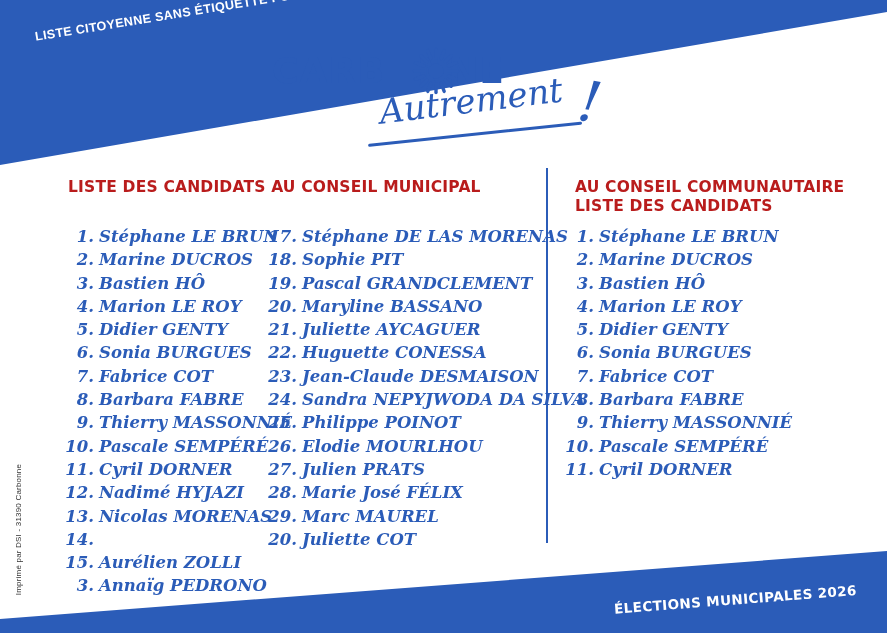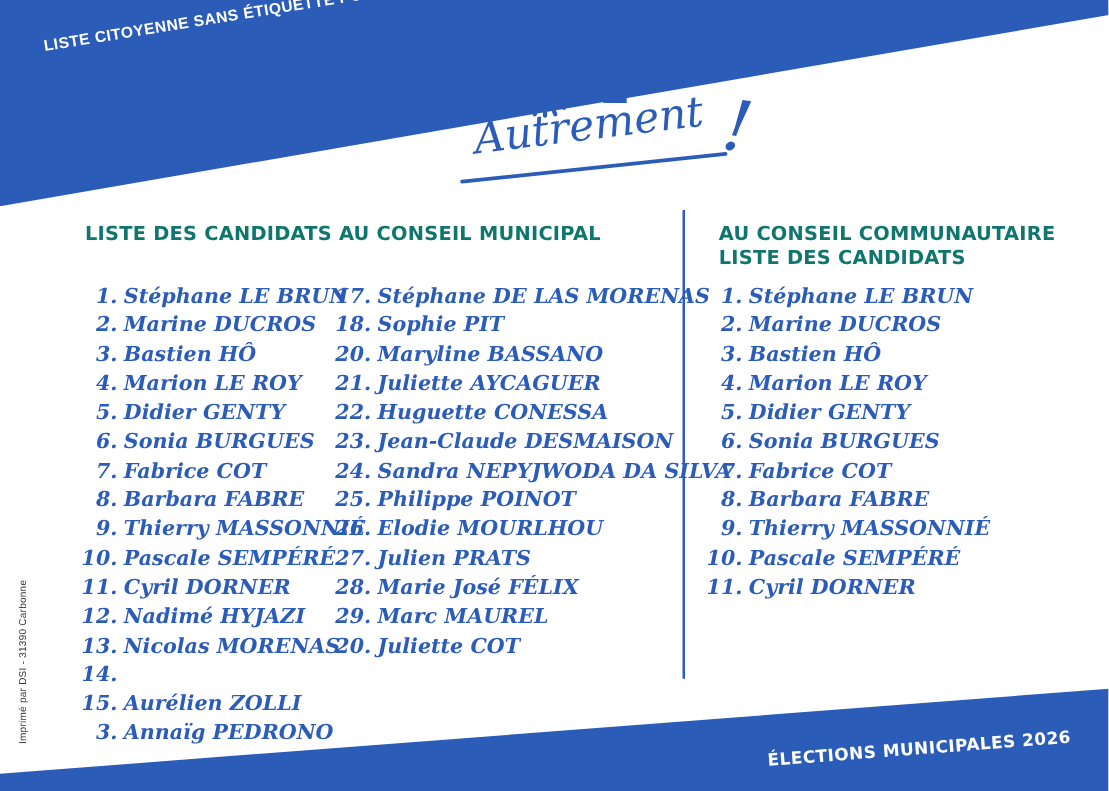--- a/index.html
+++ b/index.html
@@ -115,21 +115,21 @@
     height: 3px;
     background: #2b5cb8;
     transform: rotate(-6deg);
     transform-origin: left top;
     border-radius: 2px;
   }
 
   
   .heading {
     position: absolute;
-    color: #0f766e;
+    color: #b91c1c;
     font-family: "DejaVu Sans", sans-serif;
     font-weight: bold;
     font-size: 15.5px;
     letter-spacing: 0.2px;
     line-height: 19px;
   }
   #heading-municipal { left: 68px; top: 178px; }
   #heading-communautaire { left: 575px; top: 178px; width: 290px; }
 
   
@@ -314,20 +314,24 @@
   <div class="list" id="list-col2">
     <div class="row">
         <span class="num">17.</span>
         <span>Stéphane DE LAS MORENAS</span>
       </div>
     <div class="row">
         <span class="num">18.</span>
         <span>Sophie PIT</span>
       </div>
     <div class="row">
+        <span class="num">19.</span>
+        <span>Pascal GRANDCLEMENT</span>
+      </div>
+    <div class="row">
         <span class="num">20.</span>
         <span>Maryline BASSANO</span>
       </div>
     <div class="row">
         <span class="num">21.</span>
         <span>Juliette AYCAGUER</span>
       </div>
     <div class="row">
         <span class="num">22.</span>
         <span>Huguette CONESSA</span>

